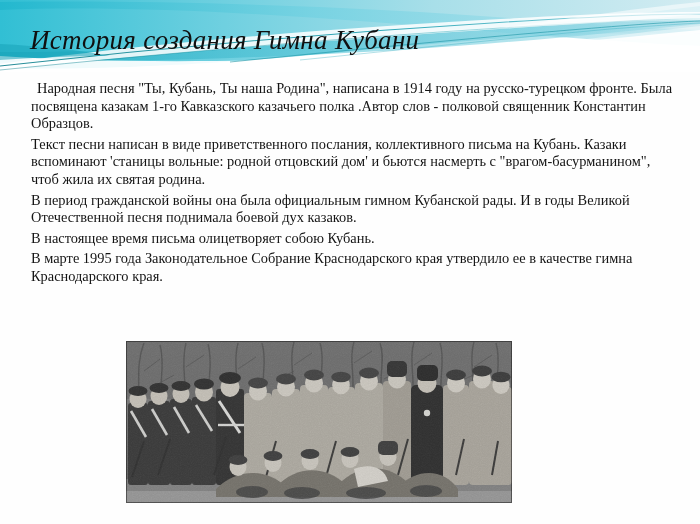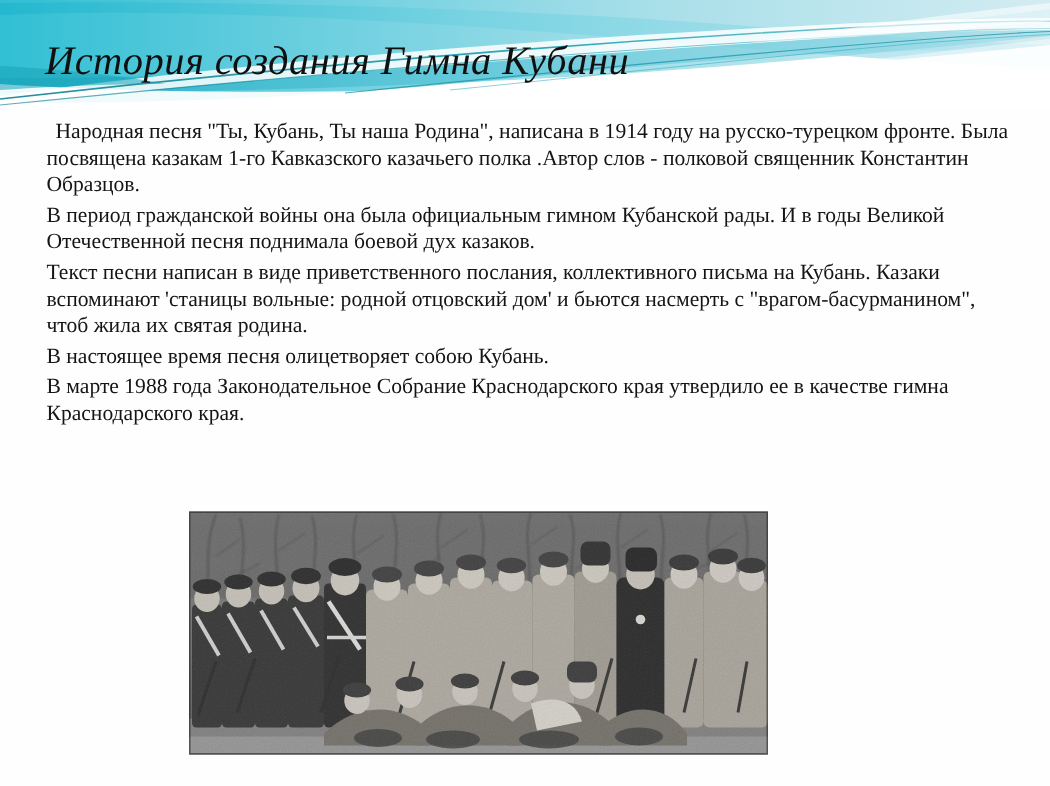--- a/index.html
+++ b/index.html
@@ -116,24 +116,24 @@
       <path d="M700,26 C660,30 600,38 540,44 C620,42 680,36 700,33 Z" fill="#ffffff" opacity="0.45"></path>
 
       <path d="M0,44 C40,46 80,50 110,56 C70,56 30,58 0,60 Z" fill="#17a3b8" opacity="0.55"></path>
     </svg>
   </div>
 
   <div class="slide-title">История создания Гимна Кубани</div>
 
   <div class="body-text">
     <p class="para first"> Народная песня "Ты, Кубань, Ты наша Родина", написана в 1914 году на русско-турецком фронте. Была посвящена казакам 1-го Кавказского казачьего полка .Автор слов - полковой священник Константин Образцов.</p>
+    <p class="para">Текст песни написан в виде приветственного послания, коллективного письма на Кубань. Казаки вспоминают 'станицы вольные: родной отцовский дом' и бьются насмерть с "врагом-басурманином", чтоб жила их святая родина.</p>
     <p class="para">В период гражданской войны она была официальным гимном Кубанской рады. И в годы Великой Отечественной песня поднимала боевой дух казаков.</p>
-    <p class="para">Текст песни написан в виде приветственного послания, коллективного письма на Кубань. Казаки вспоминают 'станицы вольные: родной отцовский дом' и бьются насмерть с "врагом-басурманином", чтоб жила их святая родина.</p>
-    <p class="para">В настоящее время песня олицетворяет собою Кубань.</p>
-    <p class="para">В марте 1988 года Законодательное Собрание Краснодарского края утвердило ее в качестве гимна Краснодарского края.</p>
+    <p class="para">В настоящее время письма олицетворяет собою Кубань.</p>
+    <p class="para">В марте 1995 года Законодательное Собрание Краснодарского края утвердило ее в качестве гимна Краснодарского края.</p>
   </div>
 
   <div class="photo-wrap">
     <svg viewBox="0 0 386 162" preserveAspectRatio="none">
       <defs>
         <linearGradient id="skyG" x1="0" y1="0" x2="0" y2="1">
           <stop offset="0" stop-color="#8d8d8d"></stop>
           <stop offset="1" stop-color="#4a4a4a"></stop>
         </linearGradient>
         <filter id="grain">

